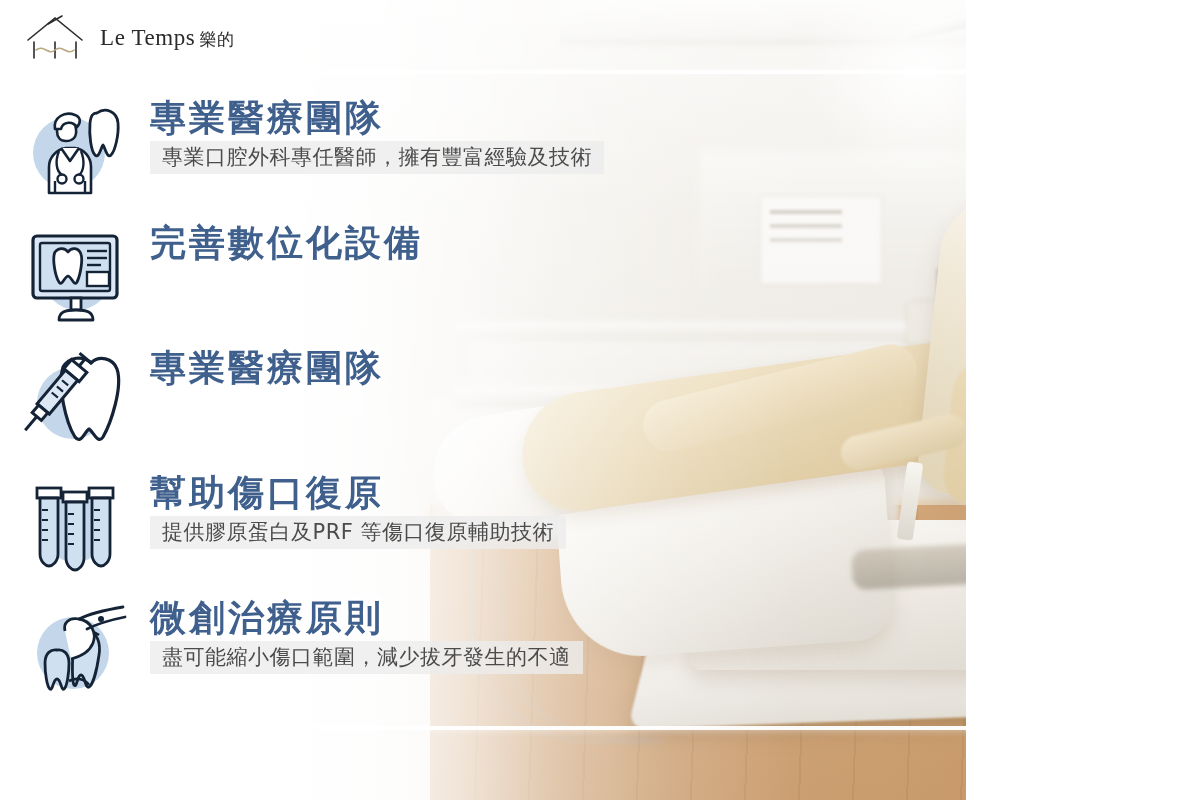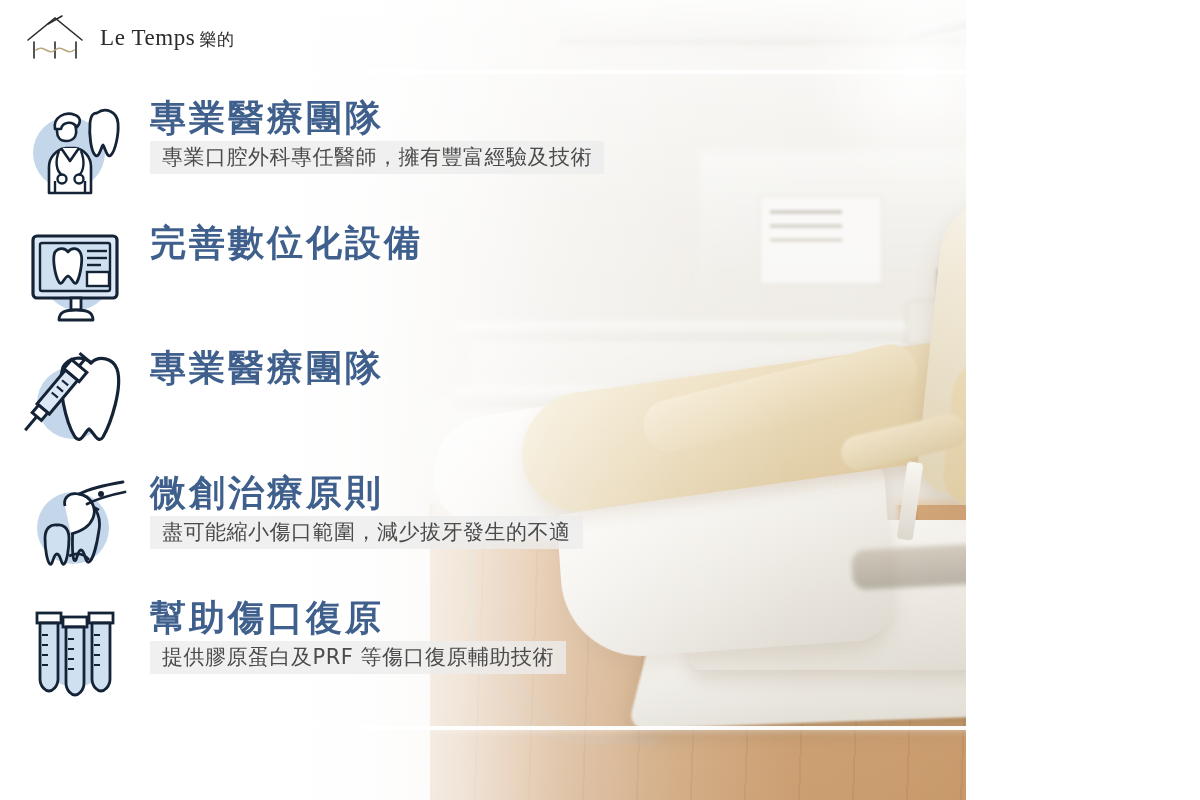--- a/index.html
+++ b/index.html
@@ -591,40 +591,20 @@
             <line x1="34" y1="48" x2="42" y2="48" stroke="#152337" stroke-width="2.2"></line>
             <line x1="34" y1="56" x2="42" y2="56" stroke="#152337" stroke-width="2.2"></line>
             <line x1="34" y1="64" x2="42" y2="64" stroke="#152337" stroke-width="2.2"></line>
             <rect x="32" y="82" width="12" height="10" fill="#fff" stroke="#152337" stroke-width="3"></rect>
             <line x1="38" y1="92" x2="38" y2="110" stroke="#152337" stroke-width="3"></line>
           </g>
         </svg>
       </div>
       <div class="text-col">
         <p class="head">專業醫療團隊</p>
-      </div>
-    </div>
-
-    <div class="row">
-      <div class="icon-wrap">
-        <svg width="112" height="112" viewBox="0 0 112 112">
-          <circle cx="54" cy="58" r="36" fill="#c3d6ea"></circle>
-          <path d="M26 68 C26 58, 32 54, 38 55 C44 54, 50 58, 50 68 C50 78, 48 92, 45 94 C42 96, 42 84, 38 84 C34 84, 34 96, 31 94 C28 92, 26 78, 26 68 Z" fill="#cfe0f1" stroke="#152337" stroke-width="2.8" stroke-linejoin="round"></path>
-          <path d="M54 52 C54 40, 62 34, 70 36 C78 38, 82 48, 80 60 C78 74, 74 90, 70 92 C66 94, 66 80, 62 80 C58 80, 58 94, 55 90 C52 84, 54 62, 54 52 Z" fill="#cfe0f1" stroke="#152337" stroke-width="2.8" stroke-linejoin="round"></path>
-          <path d="M54 50 C58 38, 72 34, 80 40" fill="none" stroke="#152337" stroke-width="2.6"></path>
-          <path d="M52 64 C60 62, 70 58, 74 48 C78 38, 72 26, 60 24 C50 22, 44 28, 46 36" fill="#fff" stroke="#152337" stroke-width="2.8" stroke-linejoin="round"></path>
-          <path d="M60 24 C72 18, 92 14, 104 12" fill="none" stroke="#152337" stroke-width="2.8" stroke-linecap="round"></path>
-          <path d="M68 34 C80 28, 96 24, 106 22" fill="none" stroke="#152337" stroke-width="2.8" stroke-linecap="round"></path>
-          <circle cx="82" cy="24" r="3" fill="#152337"></circle>
-          <path d="M50 86 C58 82, 66 84, 70 90" fill="none" stroke="#152337" stroke-width="2.6"></path>
-        </svg>
-      </div>
-      <div class="text-col">
-        <p class="head">微創治療原則</p>
-        <p class="sub">盡可能縮小傷口範圍，減少拔牙發生的不適</p>
       </div>
     </div>
 
     <div class="row">
       <div class="icon-wrap">
         <svg width="112" height="112" viewBox="0 0 112 112">
           <circle cx="56" cy="58" r="34" fill="#c3d6ea"></circle>
           <g>
             <rect x="18" y="18" width="24" height="10" fill="#fff" stroke="#152337" stroke-width="2.8"></rect>
             <path d="M21 28 L21 84 C21 92, 27 96, 30 96 C33 96, 39 92, 39 84 L39 28 Z" fill="#cfe0f1" stroke="#152337" stroke-width="2.8" stroke-linejoin="round"></path>
@@ -650,14 +630,34 @@
             <line x1="75" y1="70" x2="81" y2="70" stroke="#152337" stroke-width="2"></line>
           </g>
         </svg>
       </div>
       <div class="text-col">
         <p class="head">幫助傷口復原</p>
         <p class="sub">提供膠原蛋白及PRF 等傷口復原輔助技術</p>
       </div>
     </div>
 
+    <div class="row">
+      <div class="icon-wrap">
+        <svg width="112" height="112" viewBox="0 0 112 112">
+          <circle cx="54" cy="58" r="36" fill="#c3d6ea"></circle>
+          <path d="M26 68 C26 58, 32 54, 38 55 C44 54, 50 58, 50 68 C50 78, 48 92, 45 94 C42 96, 42 84, 38 84 C34 84, 34 96, 31 94 C28 92, 26 78, 26 68 Z" fill="#cfe0f1" stroke="#152337" stroke-width="2.8" stroke-linejoin="round"></path>
+          <path d="M54 52 C54 40, 62 34, 70 36 C78 38, 82 48, 80 60 C78 74, 74 90, 70 92 C66 94, 66 80, 62 80 C58 80, 58 94, 55 90 C52 84, 54 62, 54 52 Z" fill="#cfe0f1" stroke="#152337" stroke-width="2.8" stroke-linejoin="round"></path>
+          <path d="M54 50 C58 38, 72 34, 80 40" fill="none" stroke="#152337" stroke-width="2.6"></path>
+          <path d="M52 64 C60 62, 70 58, 74 48 C78 38, 72 26, 60 24 C50 22, 44 28, 46 36" fill="#fff" stroke="#152337" stroke-width="2.8" stroke-linejoin="round"></path>
+          <path d="M60 24 C72 18, 92 14, 104 12" fill="none" stroke="#152337" stroke-width="2.8" stroke-linecap="round"></path>
+          <path d="M68 34 C80 28, 96 24, 106 22" fill="none" stroke="#152337" stroke-width="2.8" stroke-linecap="round"></path>
+          <circle cx="82" cy="24" r="3" fill="#152337"></circle>
+          <path d="M50 86 C58 82, 66 84, 70 90" fill="none" stroke="#152337" stroke-width="2.6"></path>
+        </svg>
+      </div>
+      <div class="text-col">
+        <p class="head">微創治療原則</p>
+        <p class="sub">盡可能縮小傷口範圍，減少拔牙發生的不適</p>
+      </div>
+    </div>
+
   </div>
 </div>
 
 </body></html>

